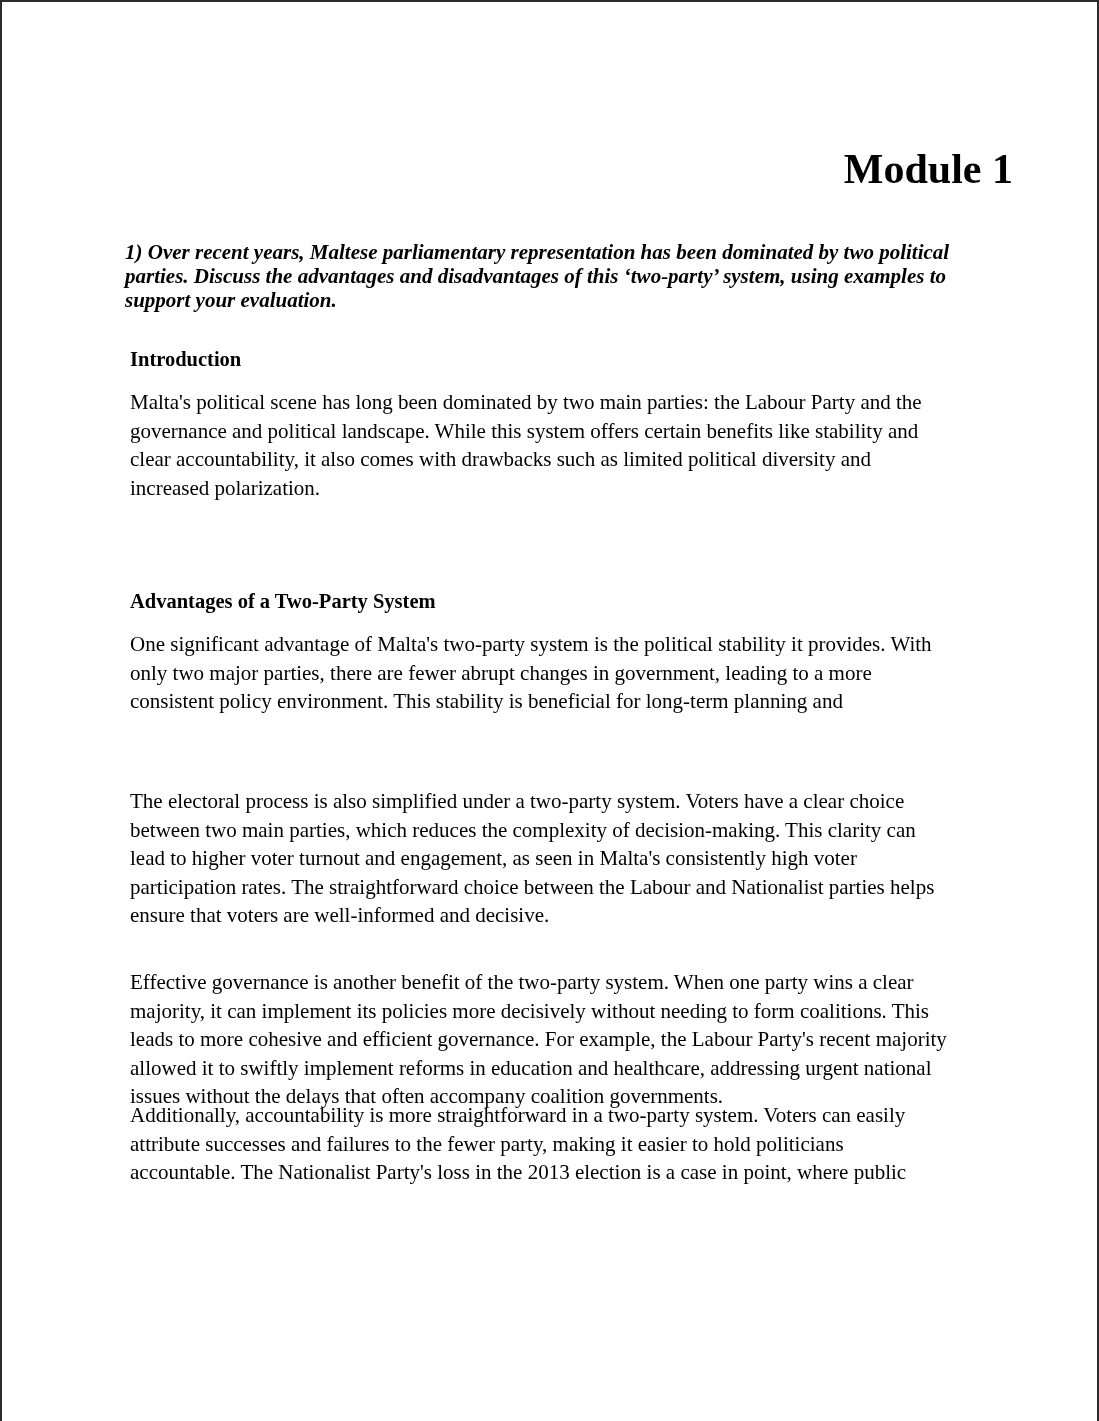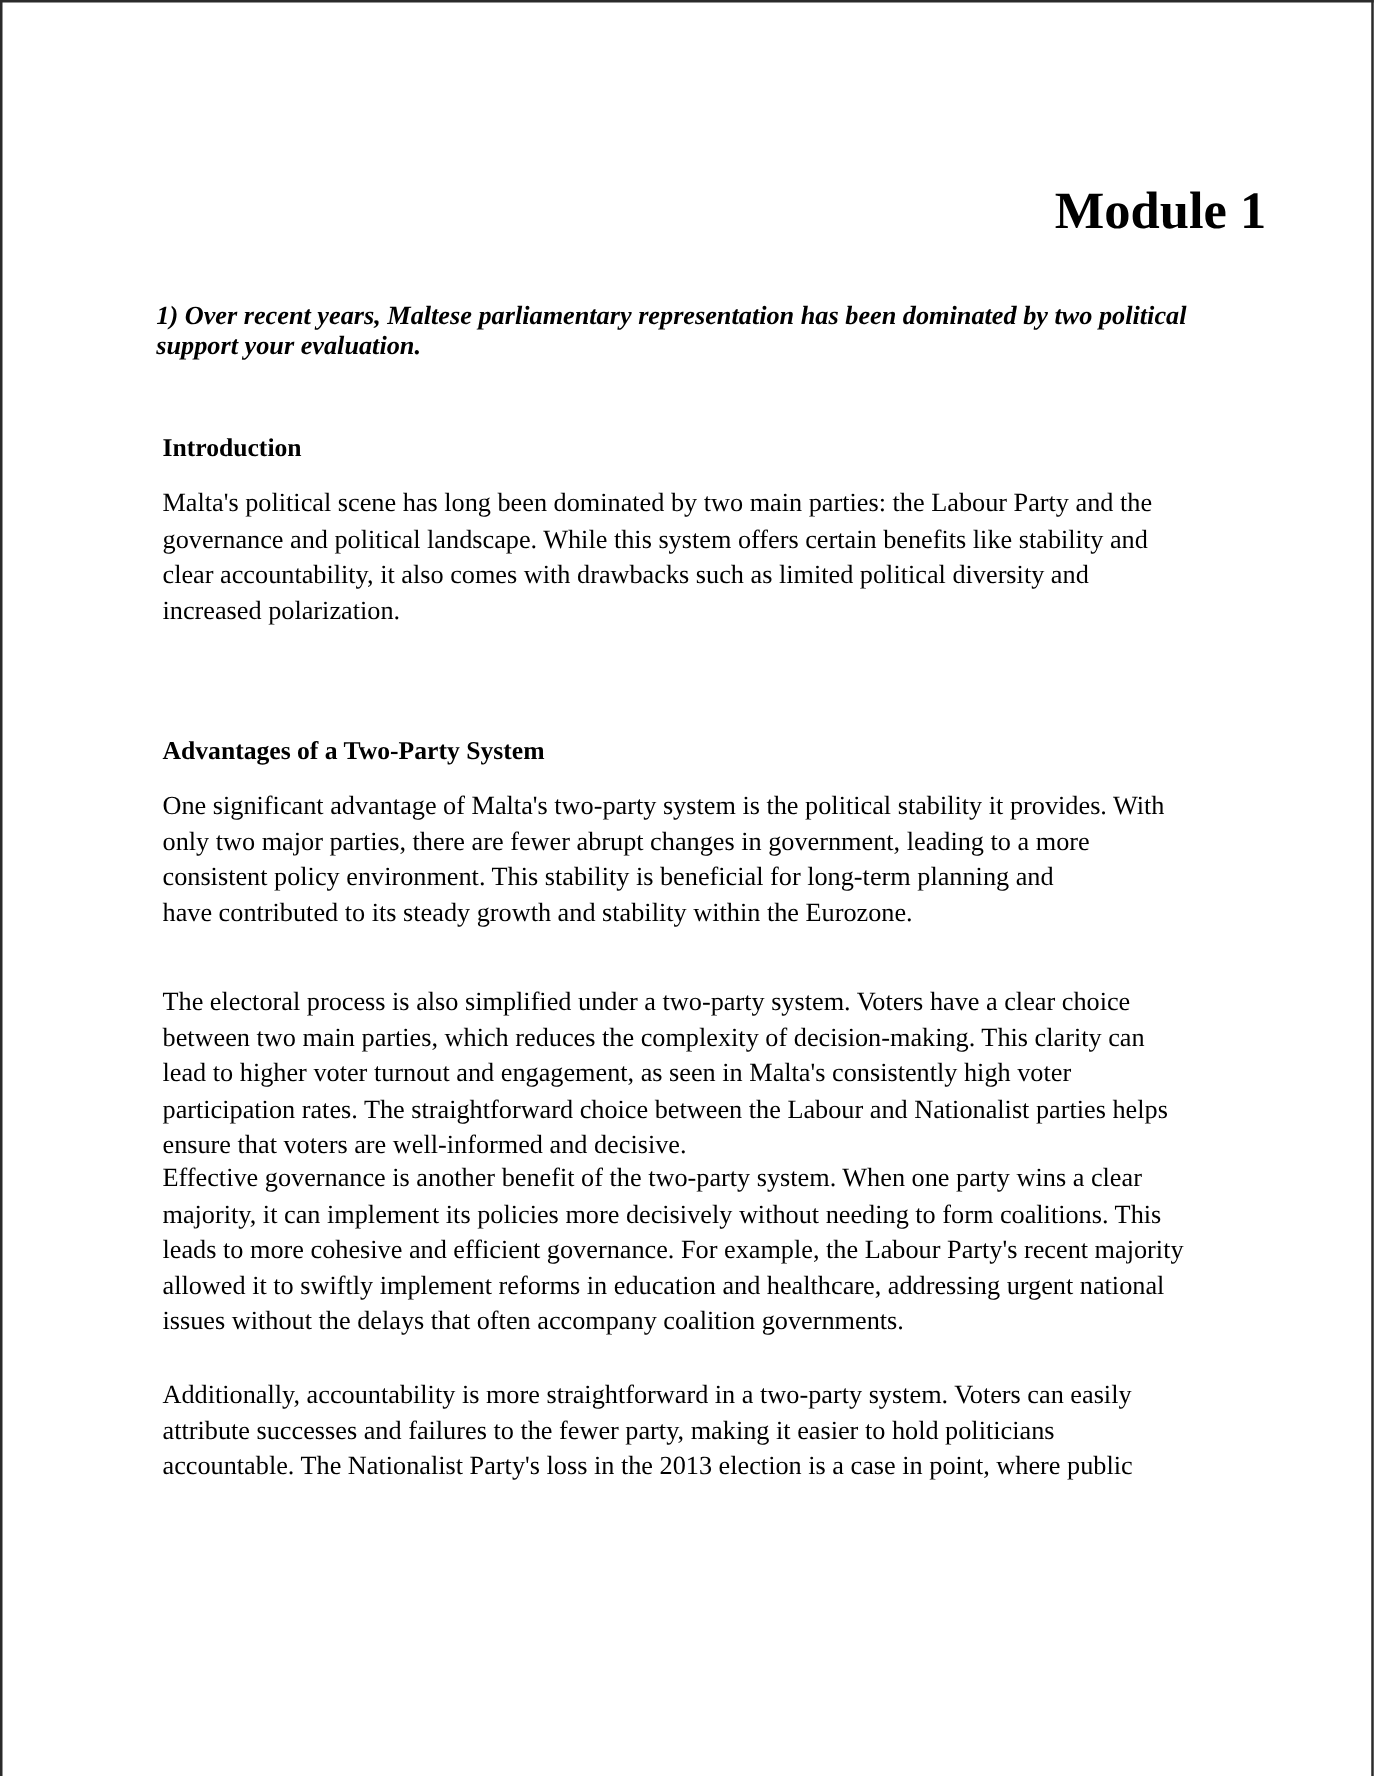--- a/index.html
+++ b/index.html
@@ -71,50 +71,50 @@
 </style>
 </head>
 <body>
 
 <div class="page-frame"></div>
 
 <h1 class="title">Module 1</h1>
 
 <p class="question">
   <span class="line">1) Over recent years, Maltese parliamentary representation has been dominated by two political</span>
+  <span class="line">parties. Discuss the advantages and disadvantages of this ‘two-party’ system, using examples to</span>
   <span class="line">support your evaluation.</span>
 </p>
 
 <h2 class="section-heading" style="top:346px;">Introduction</h2>
 
 <p class="para" style="top:388px;">
   <span class="line">Malta's political scene has long been dominated by two main parties: the Labour Party and the</span>
   <span class="line">governance and political landscape. While this system offers certain benefits like stability and</span>
   <span class="line">clear accountability, it also comes with drawbacks such as limited political diversity and</span>
   <span class="line">increased polarization.</span>
 </p>
 
 <h2 class="section-heading" style="top:588px;">Advantages of a Two-Party System</h2>
 
 <p class="para" style="top:630px;">
   <span class="line">One significant advantage of Malta's two-party system is the political stability it provides. With</span>
   <span class="line">only two major parties, there are fewer abrupt changes in government, leading to a more</span>
   <span class="line">consistent policy environment. This stability is beneficial for long-term planning and</span>
-  <span class="line">have contributed to its steady growth and stability within the Eurozone.</span>
 </p>
 
 <p class="para" style="top:787px;">
   <span class="line">The electoral process is also simplified under a two-party system. Voters have a clear choice</span>
   <span class="line">between two main parties, which reduces the complexity of decision-making. This clarity can</span>
   <span class="line">lead to higher voter turnout and engagement, as seen in Malta's consistently high voter</span>
   <span class="line">participation rates. The straightforward choice between the Labour and Nationalist parties helps</span>
   <span class="line">ensure that voters are well-informed and decisive.</span>
 </p>
 
-<p class="para" style="top:928px;">
+<p class="para" style="top:968px;">
   <span class="line">Effective governance is another benefit of the two-party system. When one party wins a clear</span>
   <span class="line">majority, it can implement its policies more decisively without needing to form coalitions. This</span>
   <span class="line">leads to more cohesive and efficient governance. For example, the Labour Party's recent majority</span>
   <span class="line">allowed it to swiftly implement reforms in education and healthcare, addressing urgent national</span>
   <span class="line">issues without the delays that often accompany coalition governments.</span>
 </p>
 
 <p class="para" style="top:1101px;">
   <span class="line">Additionally, accountability is more straightforward in a two-party system. Voters can easily</span>
   <span class="line">attribute successes and failures to the fewer party, making it easier to hold politicians</span>

